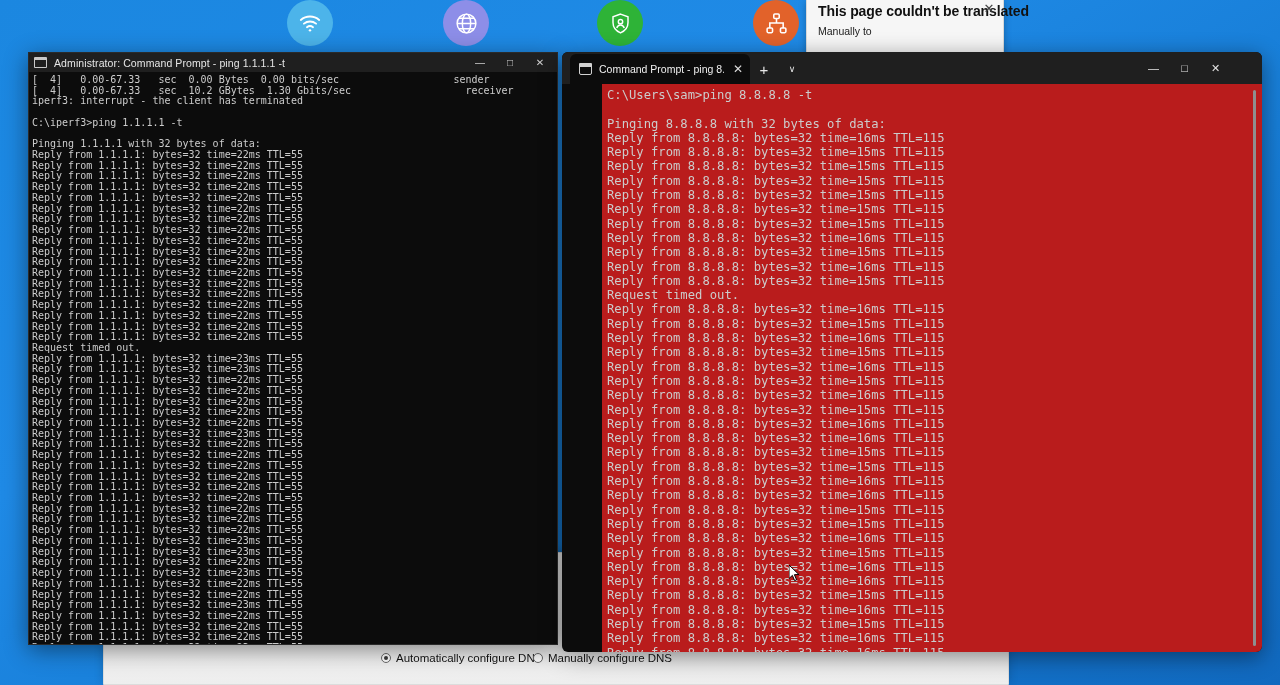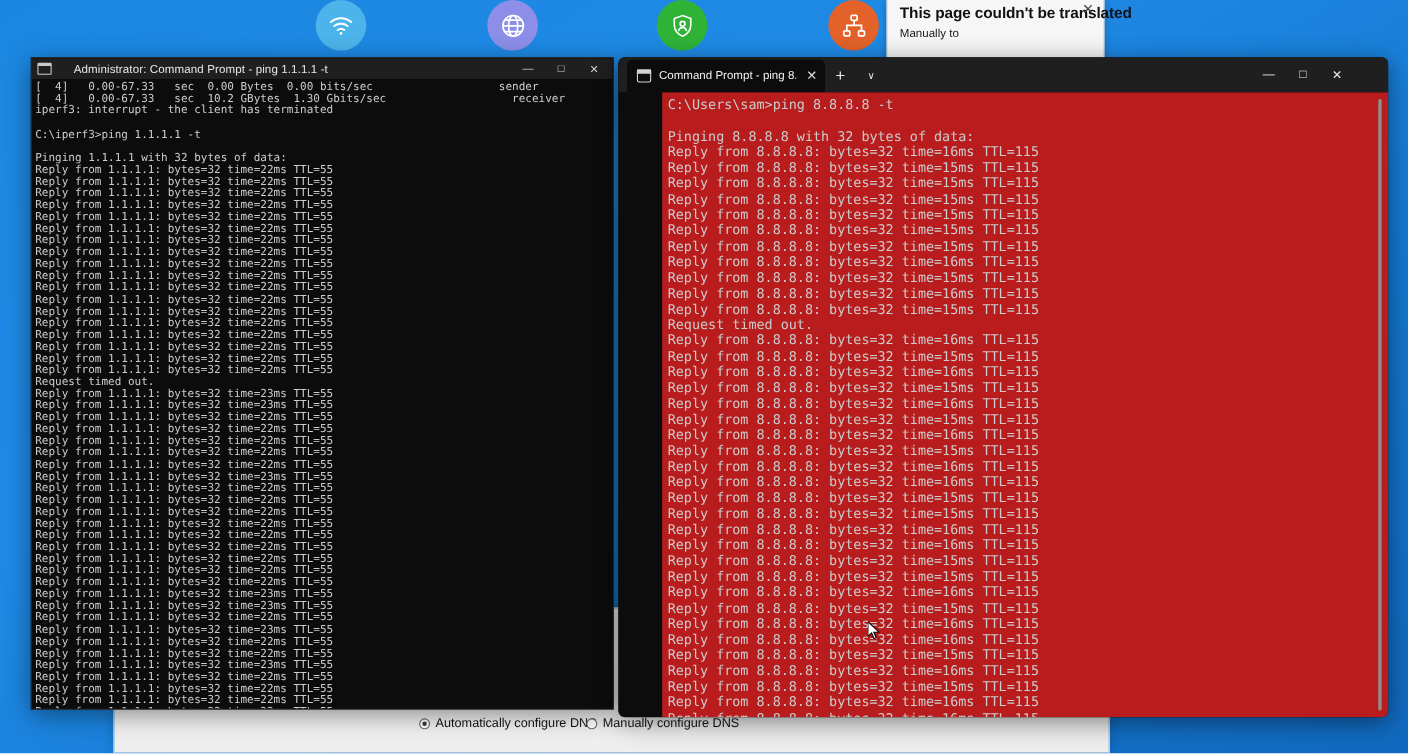--- a/index.html
+++ b/index.html
@@ -164,21 +164,21 @@
     flex: none;
   }
   #win-left-appicon::before {
     content: "";
     position: absolute;
     left: 1px; top: 3px;
     width: 11px; height: 7px;
     background: #1f1f1f;
   }
   #win-left-title {
-    margin-left: 20px;
+    margin-left: 7px;
     font-size: 10.5px;
     color: #e6e6e6;
     white-space: nowrap;
     letter-spacing: .1px;
   }
   .legacy-ctrl {
     position: absolute;
     top: 0;
     width: 30px; height: 19px;
     display: flex;

